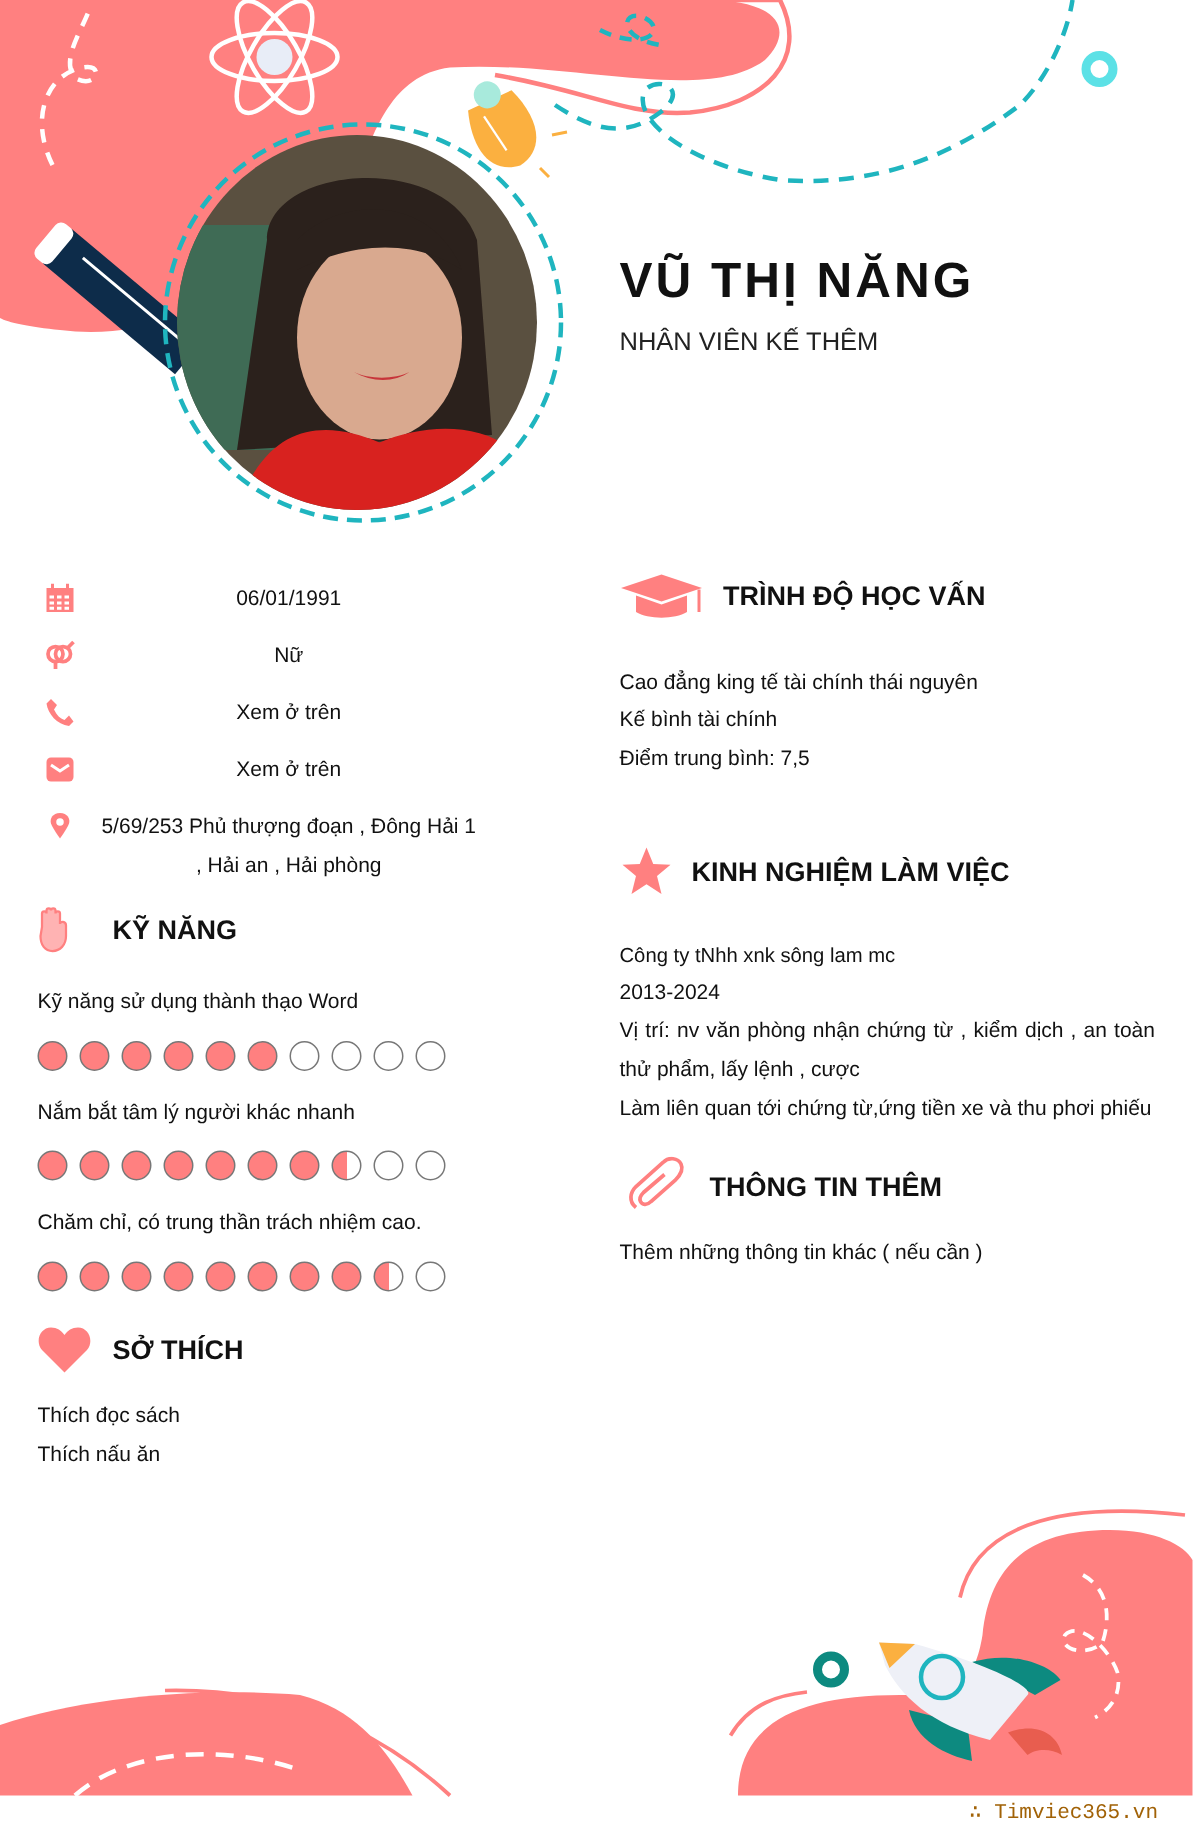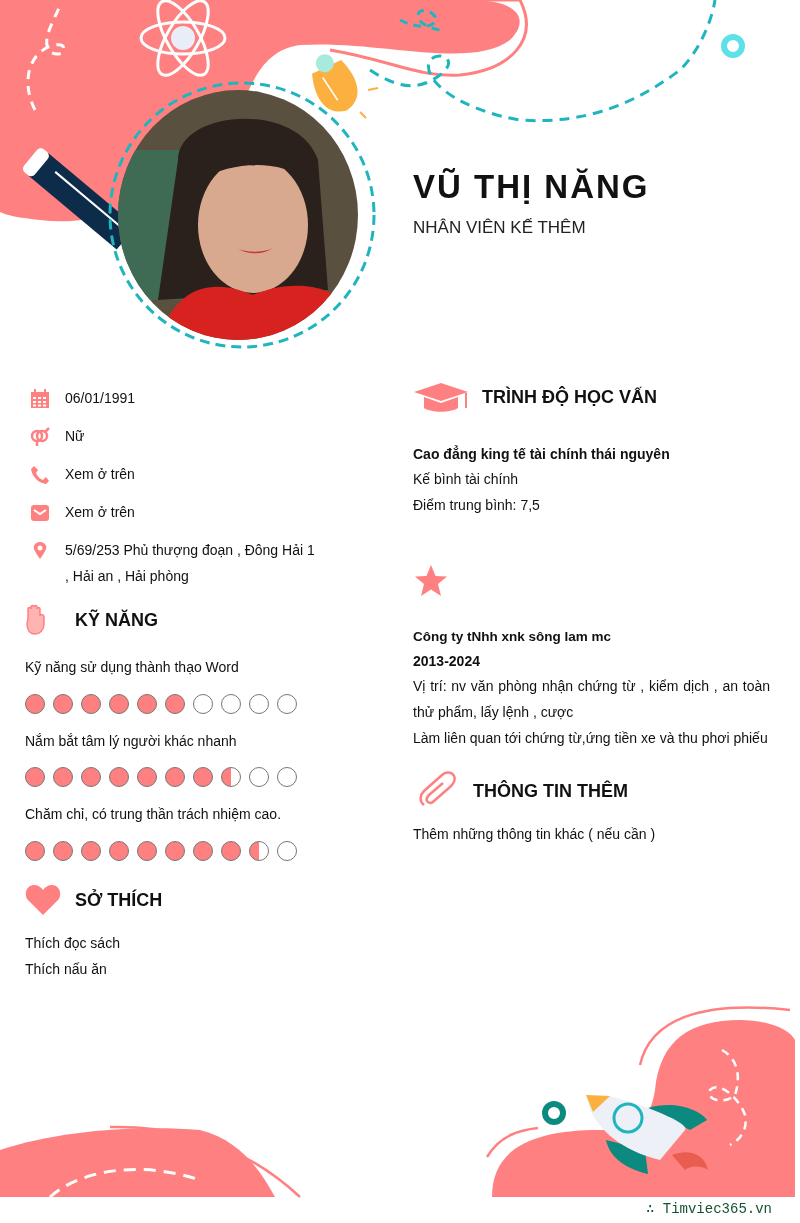--- a/index.html
+++ b/index.html
@@ -4,31 +4,31 @@
 <style>
   html,body{margin:0;padding:0;background:#fff;}
   body{width:800px;height:1223px;position:relative;overflow:hidden;font-family:"Liberation Sans",sans-serif;color:#111;}
   .deco{position:absolute;left:0;top:0;width:800px;height:1223px;pointer-events:none;}
   .abs{position:absolute;}
   .name{left:413px;top:168px;font-size:33px;font-weight:bold;letter-spacing:2px;color:#111;}
   .title{left:413px;top:218px;font-size:17px;color:#222;}
   .photo{left:118px;top:90px;width:240px;height:250px;border-radius:50%;overflow:hidden;}
   .info-row{position:absolute;left:30px;font-size:14px;color:#111;display:flex;align-items:flex-start;}
   .info-row .ic{width:20px;height:20px;margin-right:15px;flex:none;}
-  .info-row .txt{line-height:26px;margin-top:-4px;width:255px;}
+  .info-row .txt{line-height:26px;margin-top:-4px;width:255px;text-align:center;}
   .sec-head{position:absolute;display:flex;align-items:center;}
   .sec-head .label{font-size:18px;font-weight:bold;color:#111;}
   .skill-label{position:absolute;left:25px;font-size:14px;}
   .dots{position:absolute;left:25px;display:flex;gap:8px;}
   .dot{width:20px;height:20px;border-radius:50%;border:1.5px solid #777;box-sizing:border-box;background:#fff;}
   .dot.full{background:#ff8080;}
   .dot.half{background:linear-gradient(90deg,#ff8080 50%,#fff 50%);}
   .txt14{position:absolute;font-size:14px;line-height:26px;color:#111;}
-  .bold{font-weight:bold;}
-  .watermark{position:absolute;right:28px;top:1200px;font-family:"Liberation Mono",monospace;font-size:14px;color:#14532d;}
+  .bold{font-weight:normal;}
+  .watermark{position:absolute;right:28px;top:1200px;font-family:"Liberation Mono",monospace;font-size:14px;color:#a16207;}
 </style>
 </head>
 <body>
 
 <svg class="deco" viewBox="0 0 800 1223" xmlns="http://www.w3.org/2000/svg">
 
   <path d="M0 0 H470 C520 0 530 20 510 40 C470 70 380 40 300 45 C260 50 250 90 240 110 C200 180 120 230 40 220 C20 218 5 215 0 212 Z" fill="#ff8080"></path>
   <path d="M0 0 H520 C540 40 510 70 460 75 C420 78 390 60 330 50" fill="none" stroke="#ff8080" stroke-width="3"></path>
   <path d="M470 0 C500 40 490 70 430 75" fill="none" stroke="#fff" stroke-width="0"></path>
 
@@ -214,20 +214,21 @@
   <span class="label" style="margin-left:12px">TRÌNH ĐỘ HỌC VẤN</span>
 </div>
 <div class="txt14 bold" style="left:413px;top:441px">Cao đẳng king tế tài chính thái nguyên</div>
 <div class="txt14" style="left:413px;top:466px">Kế bình tài chính</div>
 <div class="txt14" style="left:413px;top:492px">Điểm trung bình: 7,5</div>
 
 <div class="sec-head" style="left:414px;top:564px">
   <svg width="34" height="34" viewBox="0 0 34 34">
       <path d="M17 1 L21.5 12 L33 12.5 L24 20 L27 32 L17 25.5 L7 32 L10 20 L1 12.5 L12.5 12 Z" fill="#ff8080"></path>
     </svg>
+  <span class="label" style="margin-left:13px">KINH NGHIỆM LÀM VIỆC</span>
 </div>
 <div class="txt14 bold" style="left:413px;top:624px;font-size:13.5px">Công ty tNhh xnk sông lam mc</div>
 <div class="txt14 bold" style="left:413px;top:648px">2013-2024</div>
 <div class="txt14" style="left:413px;top:673px;width:357px;text-align:justify">Vị trí: nv văn phòng nhận chứng từ , kiểm dịch , an toàn thử phẩm, lấy lệnh , cược</div>
 <div class="txt14" style="left:413px;top:725px">Làm liên quan tới chứng từ,ứng tiền xe và thu phơi phiếu</div>
 
 <div class="sec-head" style="left:416px;top:771px">
   <svg width="42" height="40" viewBox="0 0 42 40">
       <path d="M8 34 C3 30 4 24 8 20 L26 4 C30 0 36 1 38 5 C40 9 37 13 34 16 L18 30 C15 33 12 32 11 30 C10 28 11 26 13 24 L27 12" fill="none" stroke="#ff8080" stroke-width="2.5"></path>
     </svg>

